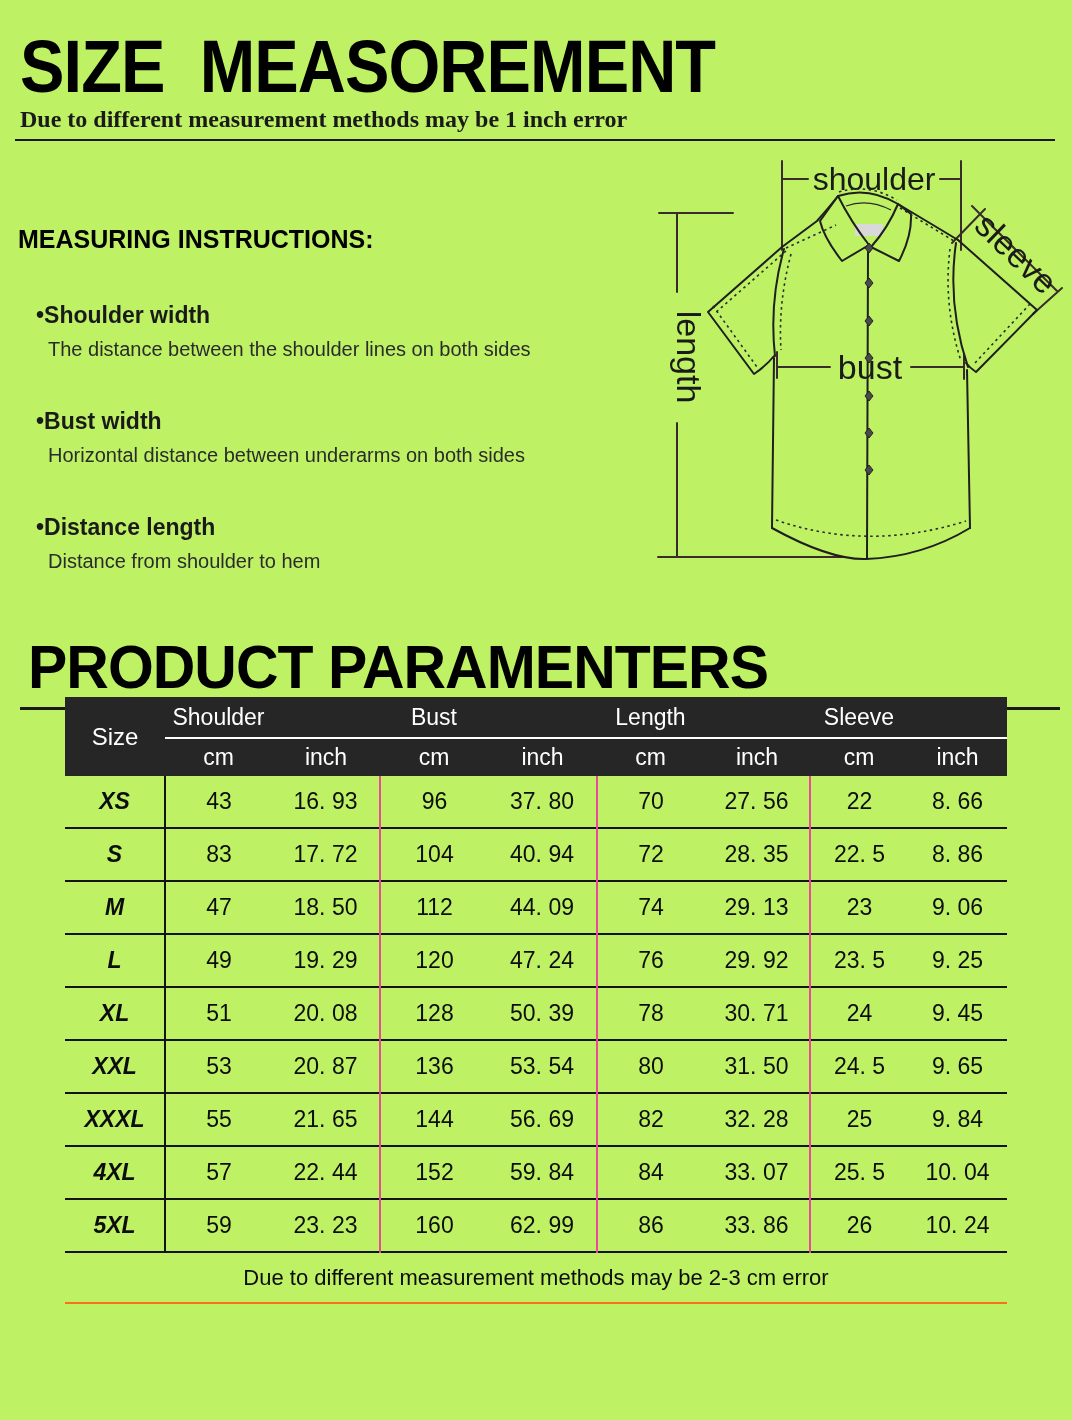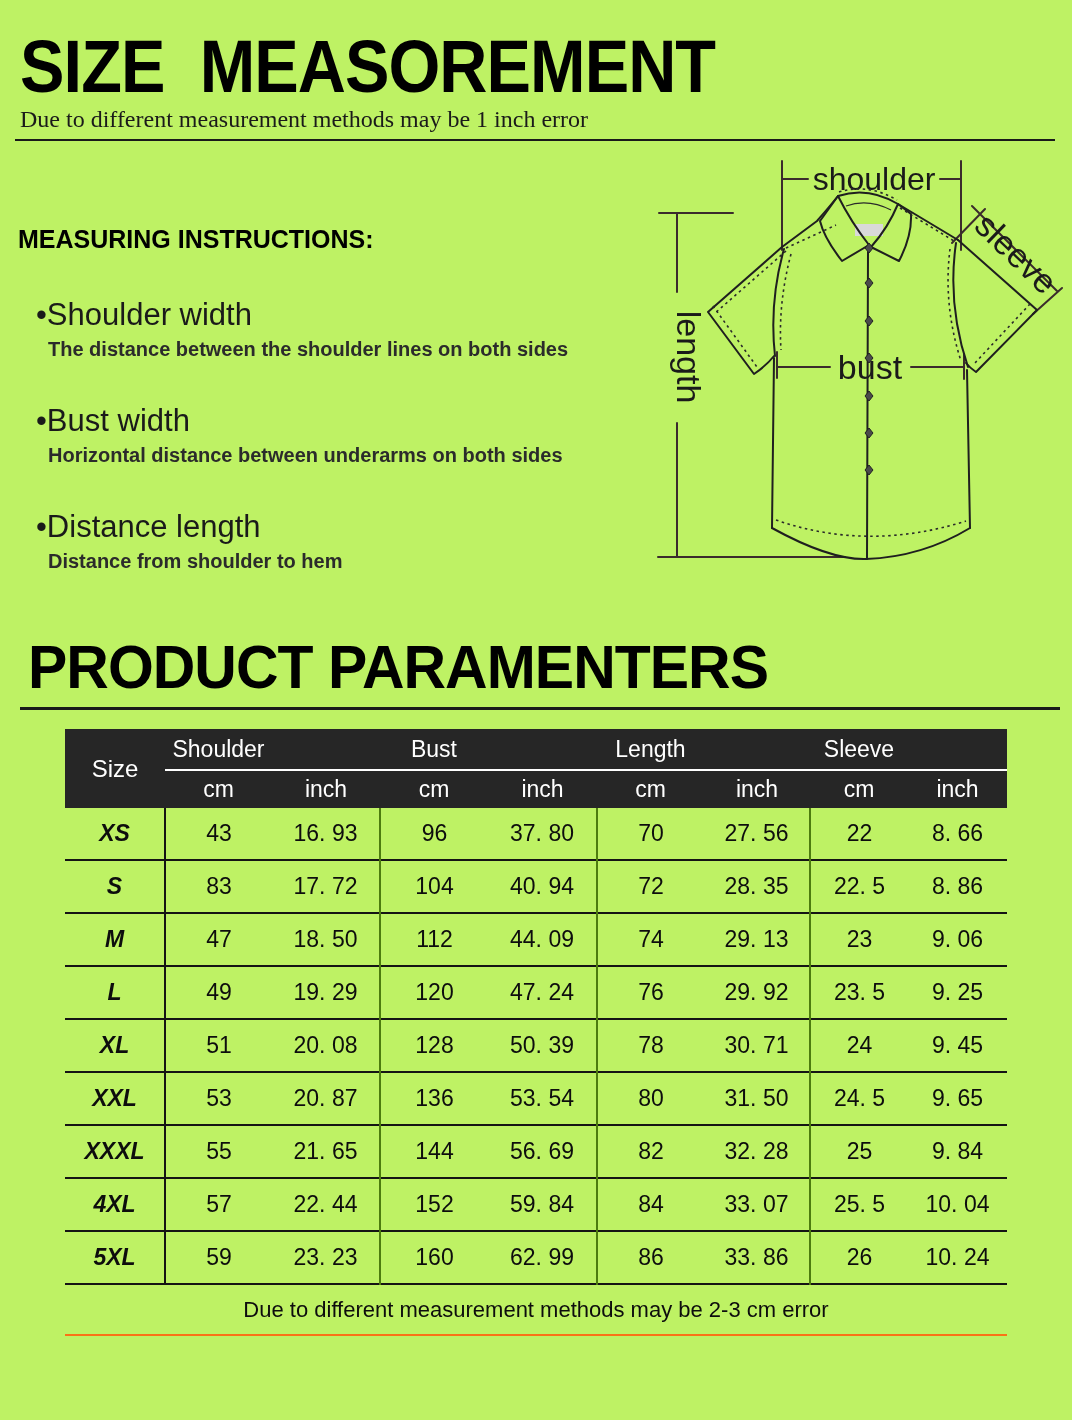--- a/index.html
+++ b/index.html
@@ -4,58 +4,58 @@
 <style>
   html,body{margin:0;padding:0;background:#fff;}
   .page{position:relative;width:1072px;height:1420px;background:#bef264;overflow:hidden;
         font-family:"Liberation Sans",sans-serif;color:#111;}
 
   
   .title{position:absolute;left:20px;top:30px;font-size:74px;font-weight:800;
          letter-spacing:-1px;line-height:1;color:#000;white-space:pre;
          transform:scaleX(.90);transform-origin:left top;}
   .subtitle{position:absolute;left:20px;top:106px;font-family:"Liberation Serif",serif;
-            font-size:24px;color:#1a1a1a;}
+            font-size:24px;color:#1a1a1a;font-weight:bold;}
   .rule-top{position:absolute;left:15px;top:139px;width:1040px;height:2px;background:#1a1a1a;}
 
   
   .mi-heading{position:absolute;left:18px;top:225px;font-size:25px;font-weight:700;color:#000;}
   .mi-item{position:absolute;left:36px;}
-  .mi-item .term{font-size:31px;font-weight:400;color:#1a1a1a;line-height:38px;}
-  .mi-item .desc{font-size:20px;font-weight:700;color:#2b2b2b;line-height:24px;margin:3px 0 0 12px;}
+  .mi-item .term{font-size:23px;font-weight:700;color:#1a1a1a;line-height:38px;}
+  .mi-item .desc{font-size:20px;font-weight:400;color:#2b2b2b;line-height:24px;margin:3px 0 0 12px;}
   #mi-1{top:296px;} #mi-2{top:402px;} #mi-3{top:508px;}
 
   
   .diagram{position:absolute;left:620px;top:140px;width:452px;height:460px;}
   .dia-label{font-family:"Liberation Sans",sans-serif;font-size:32px;fill:#1a1a1a;font-weight:400;}
   .dia-label-lg{font-family:"Liberation Sans",sans-serif;font-size:34px;fill:#1a1a1a;font-weight:400;}
   .shirt-line{fill:none;stroke:#1f1f1f;stroke-width:2;stroke-linejoin:round;stroke-linecap:round;}
   .shirt-thin{fill:none;stroke:#2a2a2a;stroke-width:1.3;}
   .seam{fill:none;stroke:#2a2a2a;stroke-width:1.6;stroke-dasharray:2.5 3.5;}
   .dim{fill:none;stroke:#3b2c2c;stroke-width:2;stroke-linecap:round;}
 
   
   .pp-heading{position:absolute;left:28px;top:636px;font-size:62px;font-weight:800;
               letter-spacing:-1px;line-height:1;color:#000;
               transform:scaleX(.95);transform-origin:left top;}
   .rule-pp{position:absolute;left:20px;top:707px;width:1040px;height:3px;background:#1a1a1a;}
 
   
-  .size-table{position:absolute;left:65px;top:729px;width:942px;border-collapse:collapse;
+  .size-table{position:absolute;left:65px;top:697px;width:942px;border-collapse:collapse;
               table-layout:fixed;}
   .size-table th,.size-table td{padding:0;text-align:center;vertical-align:middle;}
   .size-table thead th{background:#262626;color:#ffffff;font-weight:400;font-size:23px;}
   .size-table thead tr.group-row th{height:40px;}
   .size-table thead tr.group-row th.grp{border-bottom:2px solid #ffffff;}
   .size-table thead tr.unit-row th{height:37px;font-size:23px;}
   .size-table th.corner{font-size:24px;}
   .size-table tbody td{height:51px;font-size:23px;color:#0d0d0d;border-top:2px solid #141414;}
   .size-table tbody tr:first-child td{border-top:none;}
   .size-table tbody td.size-cell{font-weight:600;}
-  .size-table td.sep-r,.size-table tbody td.size-cell{border-right:2px solid #4d7c0f;}
+  .size-table td.sep-r,.size-table tbody td.size-cell{border-right:2px solid #ec4899;}
   .size-table tbody td.size-cell{border-right:2px solid #141414;font-style:italic;}
   .size-table tfoot td{height:49px;font-size:22px;color:#0d0d0d;
                        border-top:2px solid #141414;border-bottom:2px solid #f97316;}
 </style>
 </head>
 <body>
 
 <div class="page">
 
   <div class="title">SIZE  MEASOREMENT</div>

